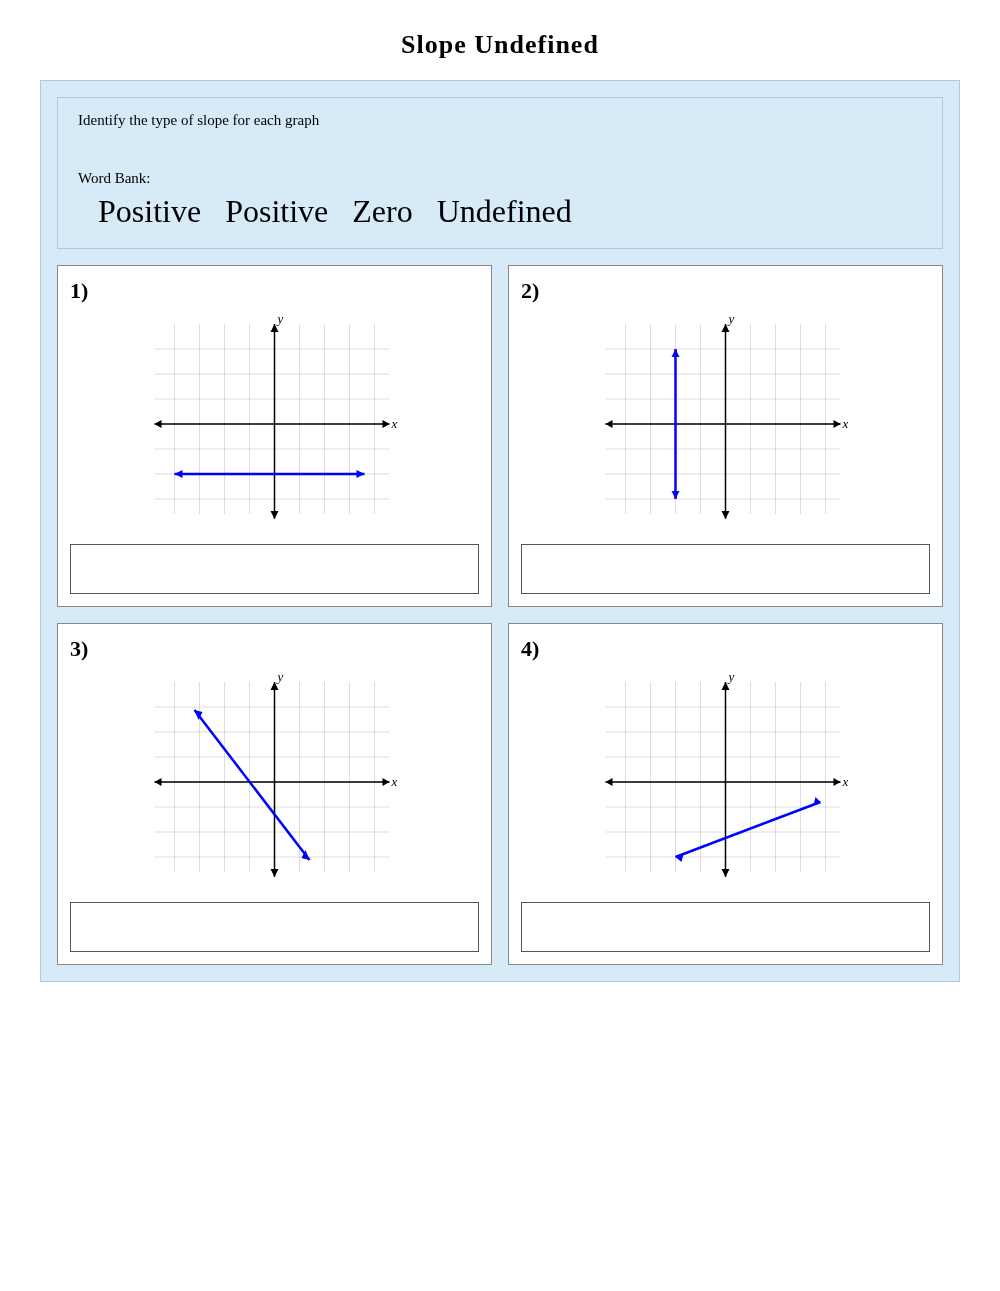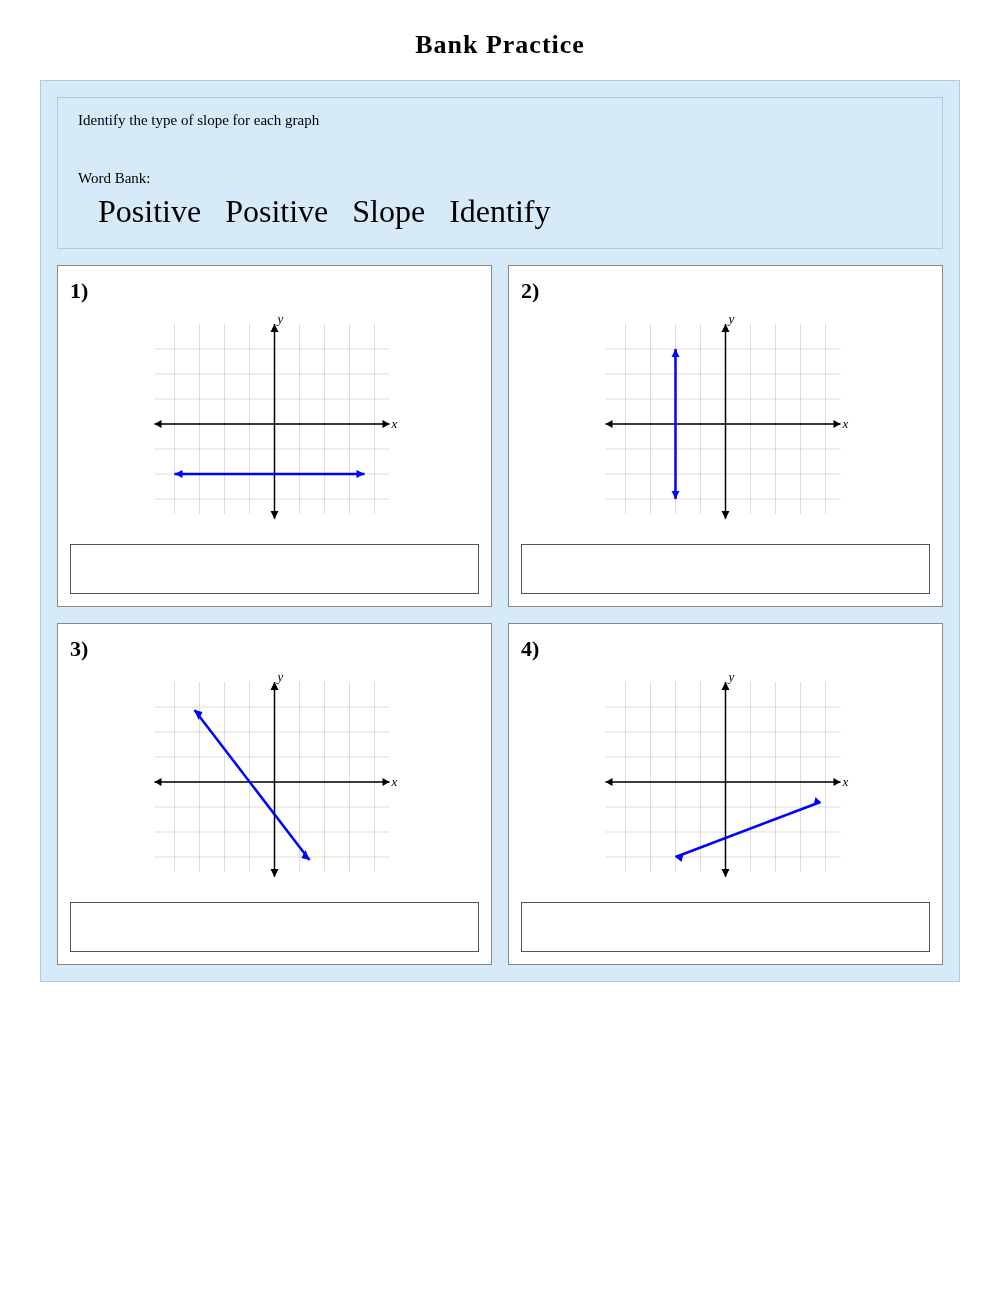--- a/index.html
+++ b/index.html
@@ -82,31 +82,31 @@
       background: #fff;
     }
     svg {
       width: 100%;
       height: 100%;
     }
   </style>
 </head>
 <body>
 
-<div class="page-title">Bank Practice</div>
+<div class="page-title">Slope Undefined</div>
 
 <div class="outer-container">
   <div class="word-bank-box">
     <div class="word-bank-instruction">Identify the type of slope for each graph</div>
     <div class="word-bank-label">Word Bank:</div>
     <div class="word-bank-words">
       <span class="word-bank-word">Positive</span>
       <span class="word-bank-word">Positive</span>
-      <span class="word-bank-word">Slope</span>
-      <span class="word-bank-word">Identify</span>
+      <span class="word-bank-word">Zero</span>
+      <span class="word-bank-word">Undefined</span>
     </div>
   </div>
 
   <div class="graphs-grid">
 
     <div class="graph-card">
       <span class="graph-number">1)</span>
       <div class="graph-area">
         <svg viewBox="0 0 260 220" xmlns="http://www.w3.org/2000/svg">
 

